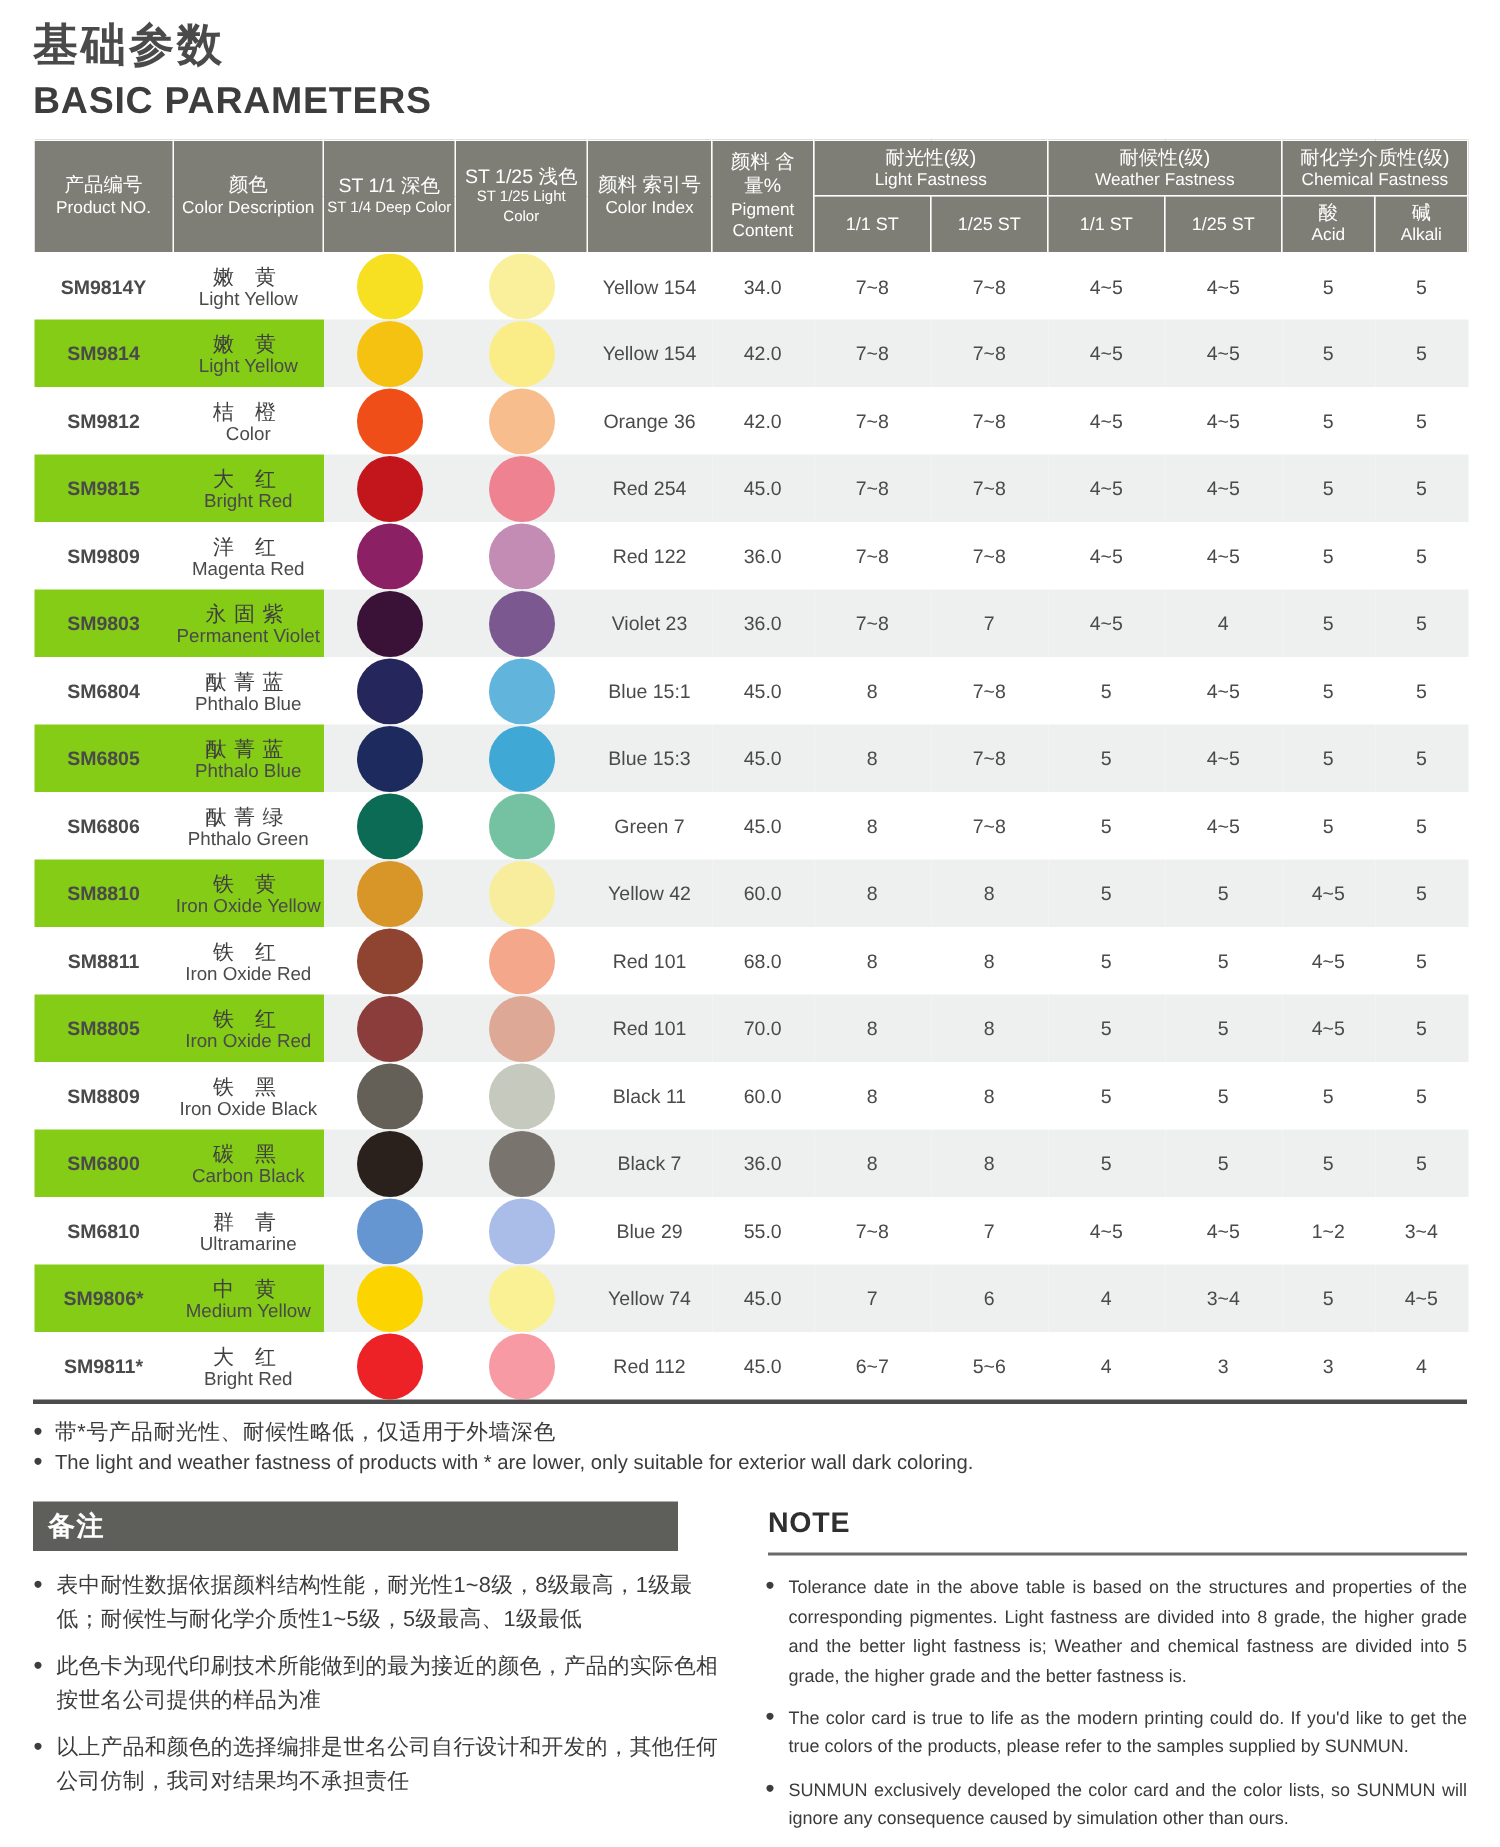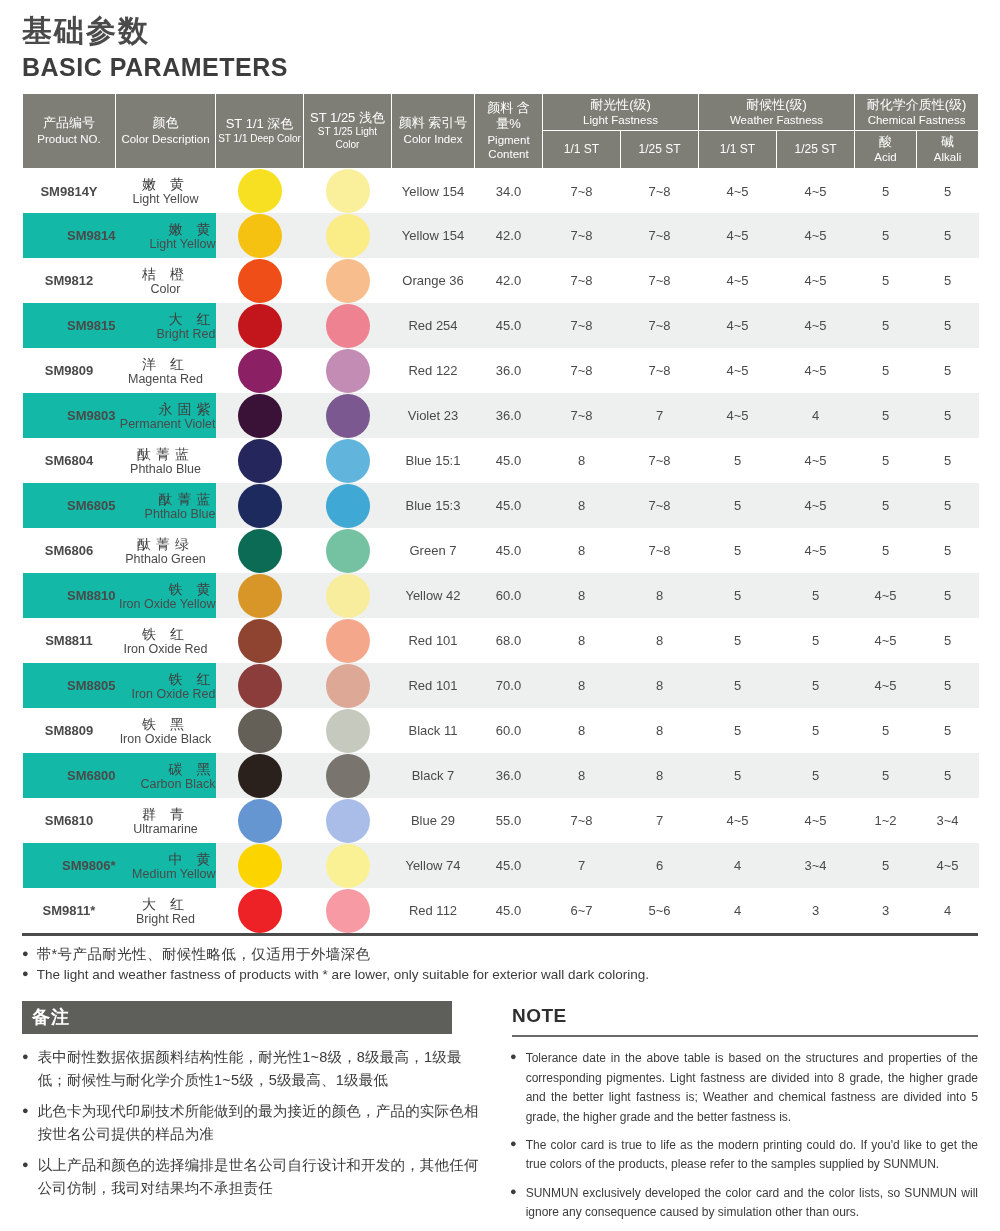--- a/index.html
+++ b/index.html
@@ -33,21 +33,21 @@
   .th-cn { font-size: 13px; line-height: 1.25; display: block; }
   .th-en { font-size: 11.5px; line-height: 1.25; display: block; }
   .th-en.small { font-size: 10px; }
   .th-one { font-size: 12px; line-height: 1.3; display: block; text-align: center; }
 
   table.spec td {
     border: none; padding: 0; text-align: center; vertical-align: middle;
     font-size: 13px; color: #4a4a4a; height: 45px;
   }
   tr.stripe td { background: #eef0f0; }
-  tr.stripe td.c-pn, tr.stripe td.c-desc { background: #14b8a6; text-align: right; }
+  tr.stripe td.c-pn, tr.stripe td.c-desc { background: #84cc16; }
 
   td.c-pn { text-align: left; padding-left: 9px; font-weight: bold; font-size: 13.5px; color: #3a3a3a; }
   td.c-desc { text-align: left; padding-left: 12px; }
   .desc-cn { font-size: 14px; color: #3f3f3f; line-height: 1.15; letter-spacing: 5px; display: block; }
   .desc-en { font-size: 12.5px; color: #4a4a4a; line-height: 1.15; display: block; }
   td.c-idx, td.c-pig { font-size: 13px; color: #4a4a4a; }
   td.c-rate { font-size: 13px; color: #555; }
 
   .swatch-cell { }
   .swatch { width: 44px; height: 44px; border-radius: 50%; margin: 0 auto; display: block; }
@@ -109,21 +109,21 @@
         <th rowspan="2">
           <span class="th-cn">产品编号</span>
           <span class="th-en">Product NO.</span>
         </th>
         <th rowspan="2">
           <span class="th-cn">颜色</span>
           <span class="th-en">Color Description</span>
         </th>
         <th rowspan="2">
           <span class="th-cn">ST 1/1 深色</span>
-          <span class="th-en small">ST 1/1 Deep Color</span>
+          <span class="th-en small">ST 1/4 Deep Color</span>
         </th>
         <th rowspan="2">
           <span class="th-cn">ST 1/25 浅色</span>
           <span class="th-en small">ST 1/25 Light Color</span>
         </th>
         <th rowspan="2">
           <span class="th-cn">颜料 索引号</span>
           <span class="th-en">Color Index</span>
         </th>
         <th rowspan="2">

